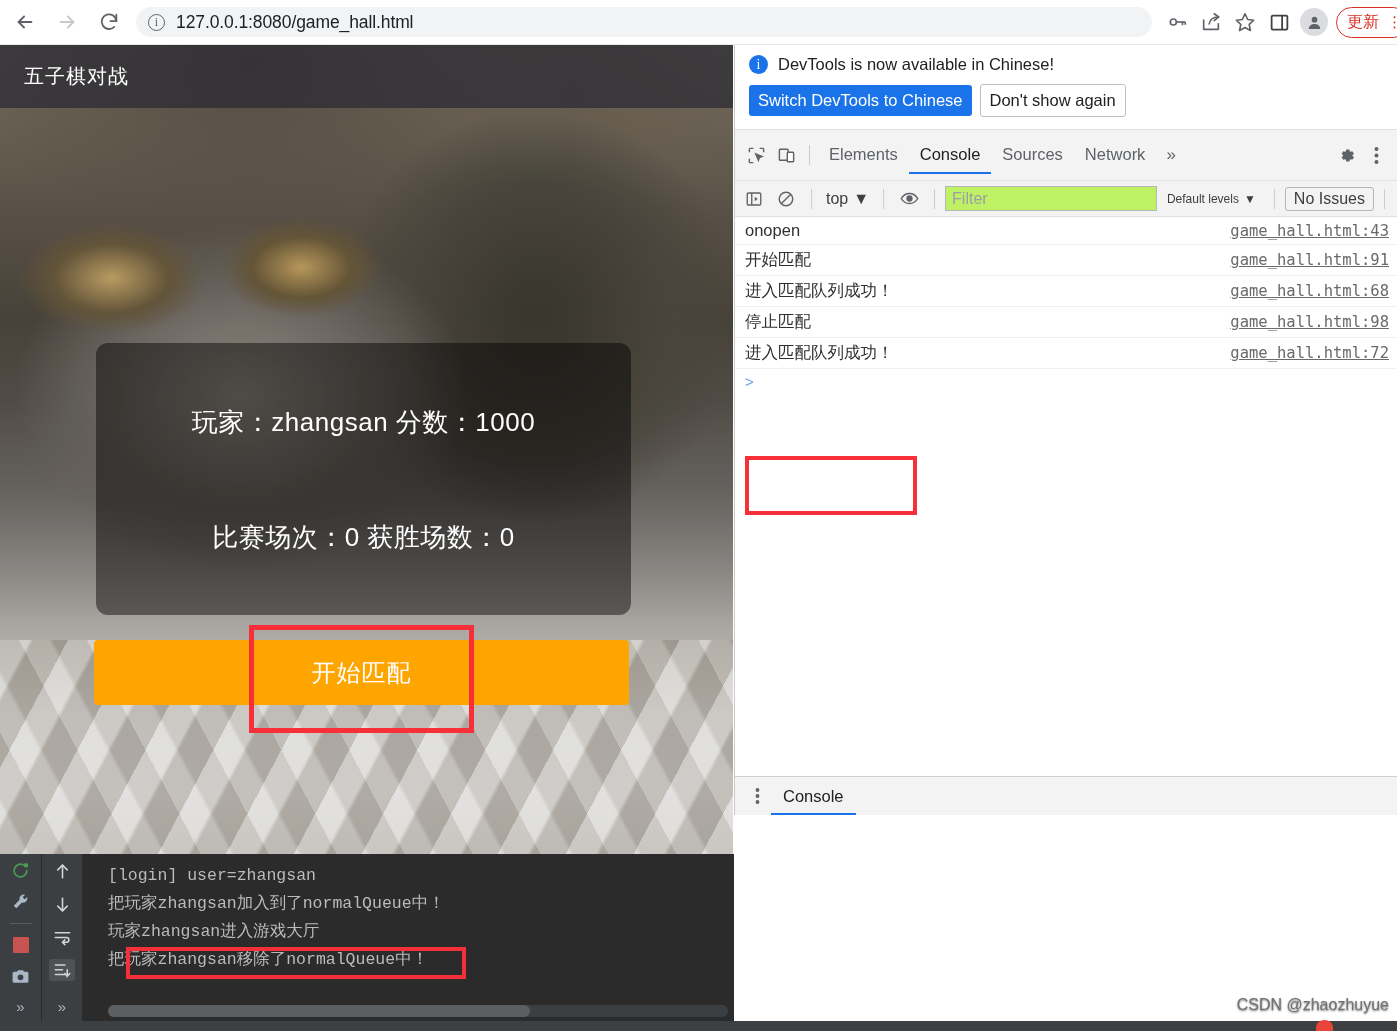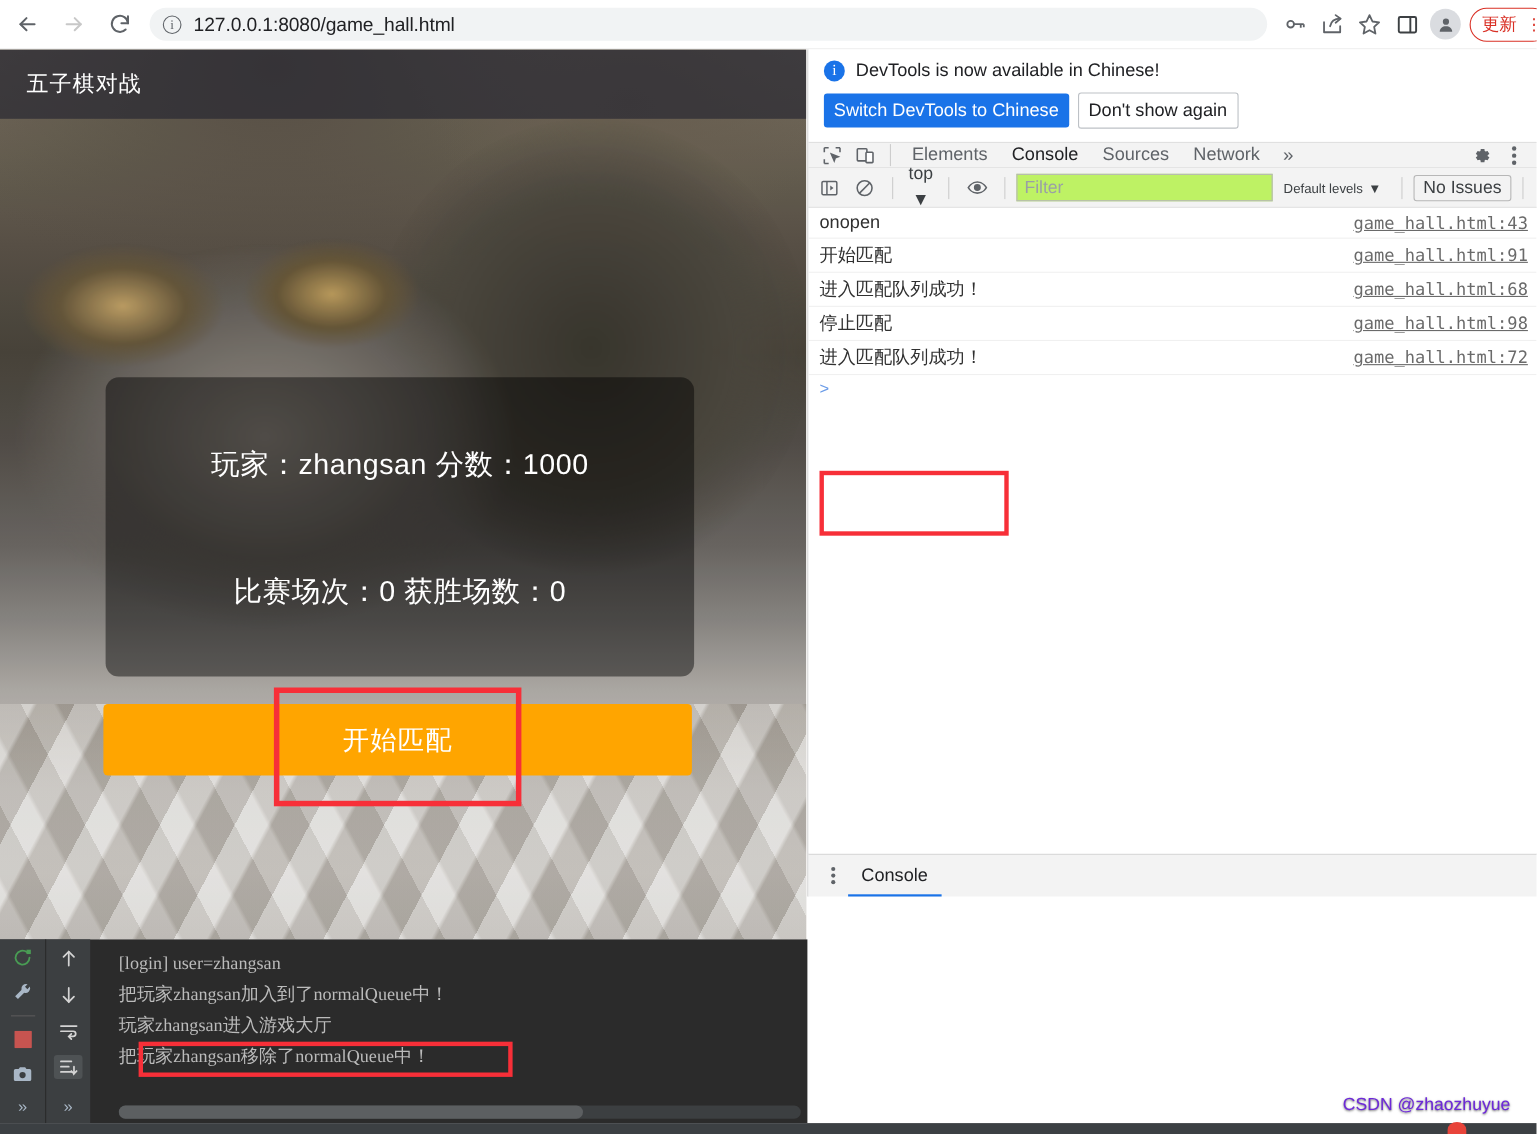--- a/index.html
+++ b/index.html
@@ -149,42 +149,42 @@
     font-size: 16.5px; padding: 6px 9px; cursor: pointer; white-space: nowrap;
     font-family: "Liberation Sans", sans-serif;
   }
   .btn-plain {
     background: #fff; color: #202124; border: 1px solid #bdc1c6; border-radius: 3px;
     font-size: 16.5px; padding: 6px 9px; cursor: pointer; white-space: nowrap;
     font-family: "Liberation Sans", sans-serif;
   }
 
   .dt-tabbar {
-    display: flex; align-items: center; height: 24px;
+    display: flex; align-items: center; height: 52px;
     border-top: 1px solid #e0e0e0; border-bottom: 1px solid #e0e0e0;
     background: #f3f3f3; padding: 0 6px;
   }
   .dt-tool { width: 30px; height: 28px; display: flex; align-items: center; justify-content: center; }
   .vsep { width: 1px; height: 20px; background: #cdcdcd; margin: 0 8px; }
   .dt-tab {
     font-size: 16.5px; color: #5f6368; padding: 9px 11px 8px 11px; cursor: pointer;
     border-bottom: 2px solid transparent; white-space: nowrap;
   }
   .dt-tab.active { color: #202124; border-bottom-color: #1a73e8; }
   .dt-more { font-size: 17px; color: #5f6368; padding: 0 10px; cursor: pointer; }
   .dt-right { margin-left: auto; display: flex; align-items: center; }
 
   .dt-filterbar {
     display: flex; align-items: center; height: 36px;
     border-bottom: 1px solid #e0e0e0; background: #f3f3f3; padding: 0 4px; gap: 2px;
   }
   .fb-ico { width: 30px; height: 26px; display: flex; align-items: center; justify-content: center; cursor: pointer; }
   .ctx-select {
     font-size: 16px; color: #3c4043; padding: 0 4px; display: flex; align-items: center;
-    gap: 5px; cursor: pointer; flex-direction: column;
+    gap: 5px; cursor: pointer;
   }
   .filter-input {
     flex: 1; height: 25px; border: 1px solid #b7b7b7; background: #bef264;
     font-size: 16px; padding: 0 6px; color: #202124; min-width: 0;
     font-family: "Liberation Sans", sans-serif;
   }
   .filter-input::placeholder { color: #9aa0a6; }
   .levels-select {
     font-size: 12px; color: #3c4043; padding: 0 8px; display: flex; align-items: center;
     gap: 5px; cursor: pointer; white-space: nowrap;
@@ -228,31 +228,31 @@
     align-items: center; padding-top: 6px; gap: 11px;
   }
   .term-gutter.g2 { background: #3c3f41; border-left: 1px solid #2b2b2b; }
   .g-ico { width: 26px; height: 22px; display: flex; align-items: center; justify-content: center; cursor: pointer; }
   .g-ico.sel { background: #4e5254; border-radius: 3px; }
   .g-sep { width: 22px; height: 1px; background: #5a5a5a; }
   .g-more { color: #a9b7c6; font-size: 15px; margin-top: auto; margin-bottom: 6px; cursor: pointer; }
   .term-body { flex: 1; position: relative; padding: 8px 0 0 26px; overflow: hidden; }
   .term-line {
     color: #bbbbbb; font-size: 16.5px; line-height: 28px;
-    font-family: Liberation Serif, serif; white-space: nowrap;
+    font-family: Liberation Mono, monospace; white-space: nowrap;
   }
   .annot-term { position: absolute; left: 44px; top: 93px; width: 340px; height: 32px; border: 4px solid #f72f38; }
   .term-scroll {
     position: absolute; left: 26px; right: 6px; bottom: 4px; height: 12px;
     background: #3c3f41; border-radius: 6px;
   }
   .term-scroll i { display: block; width: 68%; height: 100%; background: #5c5f61; border-radius: 6px; }
 
   .watermark {
-    position: absolute; right: 24px; top: 996px; color: #6d28d9; font-size: 16px;
+    position: absolute; right: 8px; top: 996px; color: #737373; font-size: 16px;
     text-shadow: 0 1px 2px rgba(0,0,0,0.6);
   }
   .taskbar {
     position: absolute; left: 0; top: 1021px; width: 1397px; height: 10px;
     background: #3c4043;
   }
   .tb-red-dot {
     position: absolute; right: 64px; top: 1020px; width: 17px; height: 14px;
     background: #e8443a; border-radius: 50% 50% 0 0;
   }

